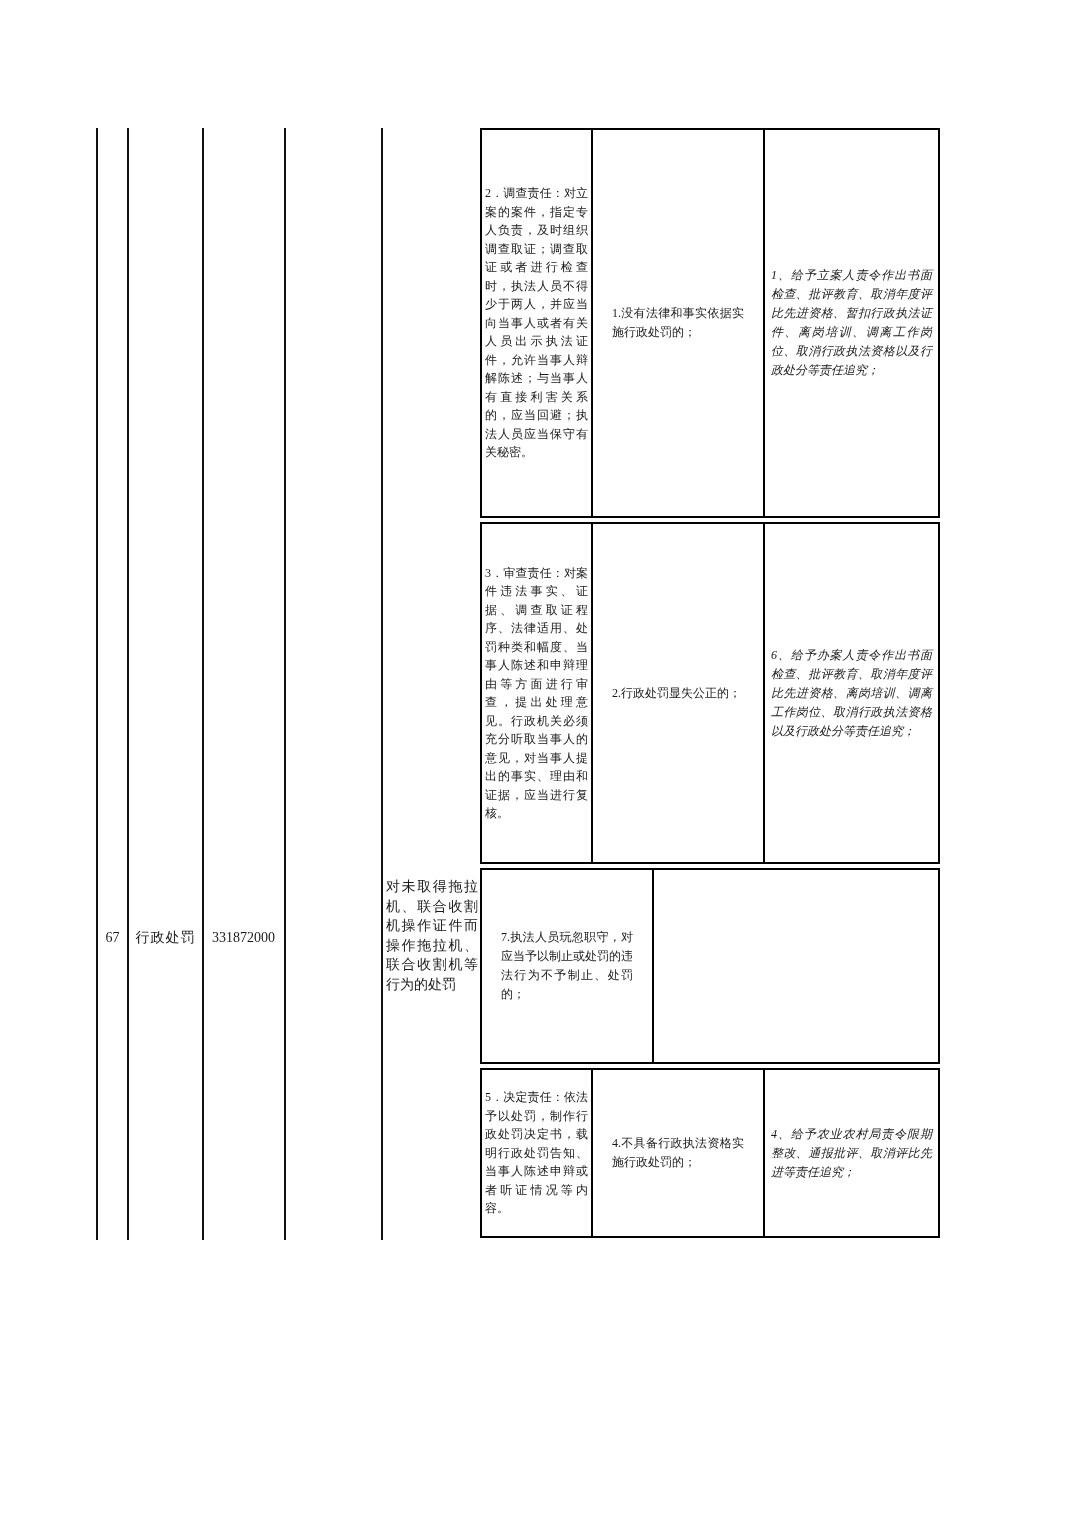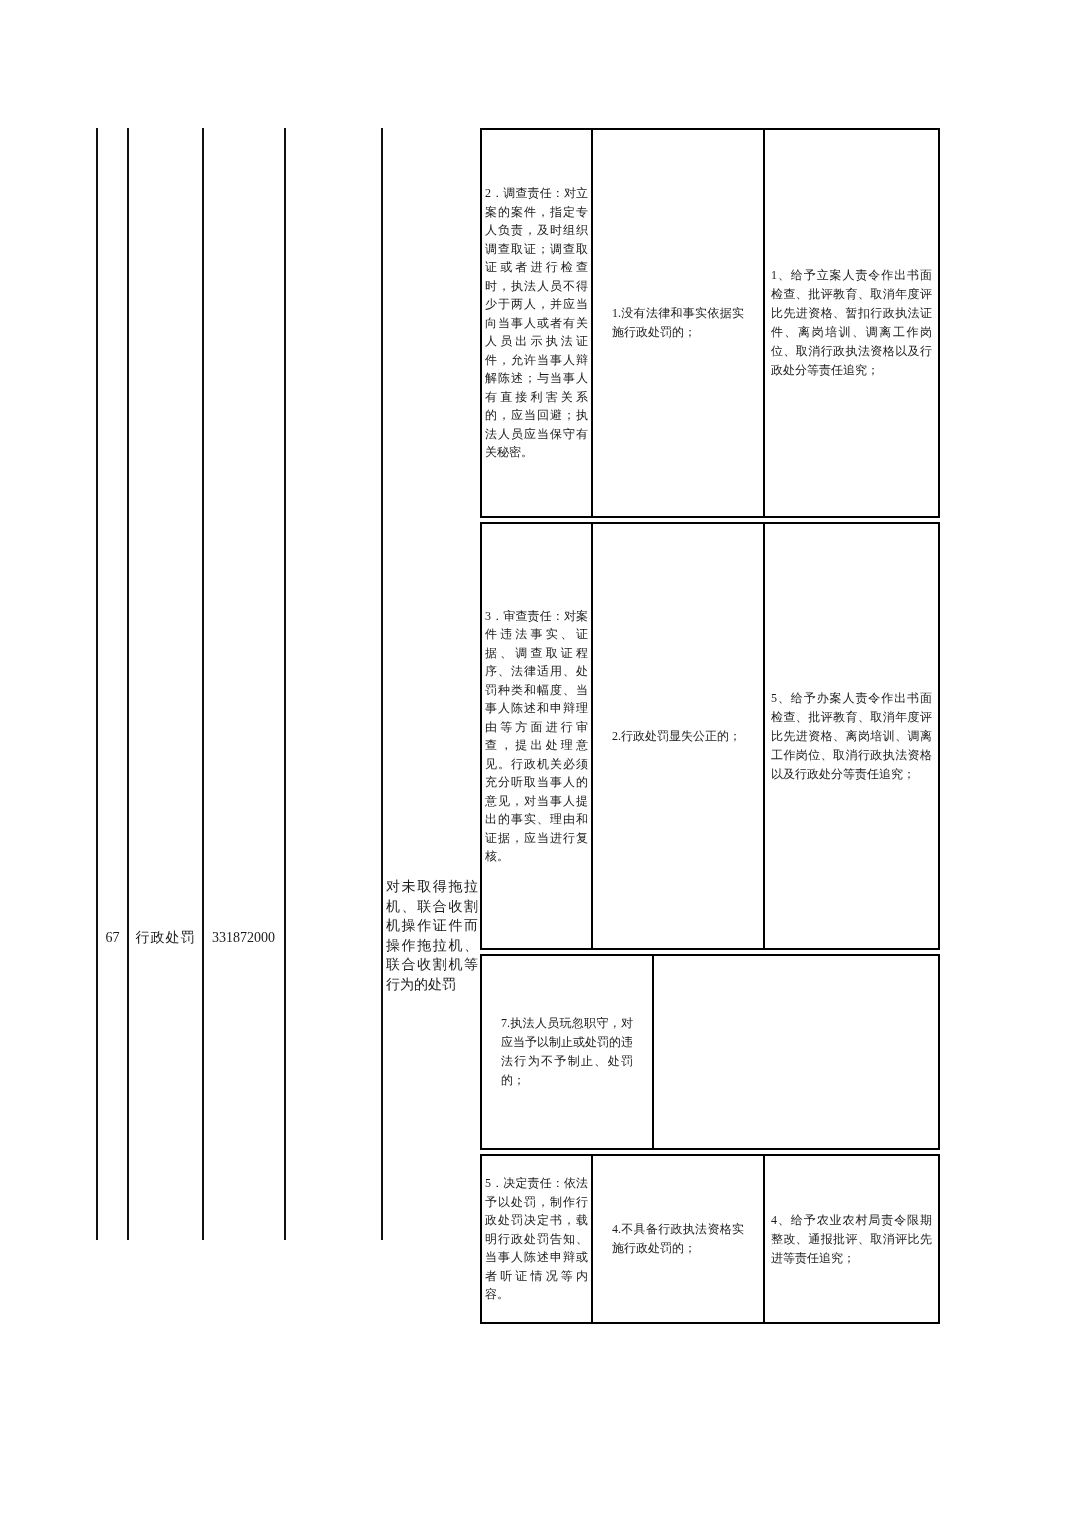--- a/index.html
+++ b/index.html
@@ -55,21 +55,21 @@
   }
   .drow {
     display: flex;
     border: 2px solid #000000;
     box-sizing: border-box;
     background: #ffffff;
     margin-bottom: 4px;
   }
   .drow:last-child { margin-bottom: 12px; }
   .row-a { height: 390px; }
-  .row-b { height: 428px; }
+  .row-b { height: 342px; }
   .row-c { height: 196px; }
   .row-d { height: 170px; }
 
   .dcell {
     box-sizing: border-box;
     display: flex;
     align-items: center;
     overflow: hidden;
     font-size: 12px;
   }
@@ -87,21 +87,21 @@
   .col-situation {
     width: 172px;
     border-right: 2px solid #000000;
     padding: 2px 19px;
   }
   .col-situation .txt { line-height: 19px; }
   .col-measure {
     width: 173px;
     padding: 2px 6px;
   }
-  .col-measure .txt { line-height: 19px; }
+  .col-measure .txt { line-height: 19px; font-style: italic; }
 </style>
 </head>
 <body>
 
 <div class="page">
 
   <div class="vline vl-1"></div>
   <div class="vline vl-2"></div>
   <div class="vline vl-3"></div>
   <div class="vline vl-4"></div>
@@ -127,21 +127,21 @@
     </div>
 
     <div class="drow row-b">
       <div class="dcell col-duty">
         <div class="txt">3．审查责任：对案件违法事实、证据、调查取证程序、法律适用、处罚种类和幅度、当事人陈述和申辩理由等方面进行审查，提出处理意见。行政机关必须充分听取当事人的意见，对当事人提出的事实、理由和证据，应当进行复核。</div>
       </div>
       <div class="dcell col-situation">
         <div class="txt">2.行政处罚显失公正的；</div>
       </div>
       <div class="dcell col-measure">
-        <div class="txt">5、给予办案人责令作出书面检查、批评教育、取消年度评比先进资格、离岗培训、调离工作岗位、取消行政执法资格以及行政处分等责任追究；</div>
+        <div class="txt">6、给予办案人责令作出书面检查、批评教育、取消年度评比先进资格、离岗培训、调离工作岗位、取消行政执法资格以及行政处分等责任追究；</div>
       </div>
     </div>
 
     <div class="drow row-c">
       <div class="dcell col-situation">
         <div class="txt">7.执法人员玩忽职守，对应当予以制止或处罚的违法行为不予制止、处罚的；</div>
       </div>
     </div>
 
     <div class="drow row-d">

